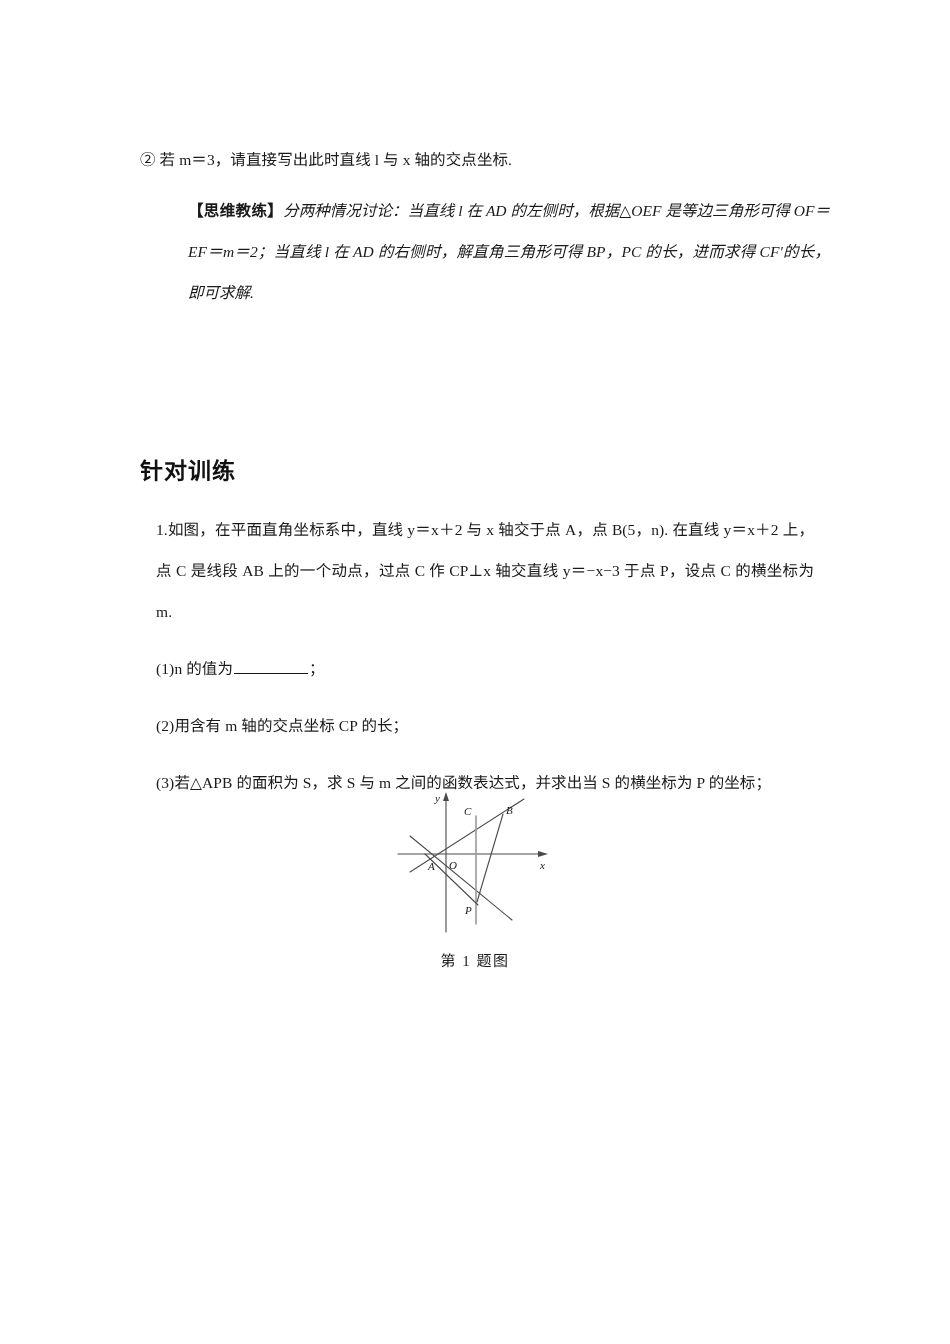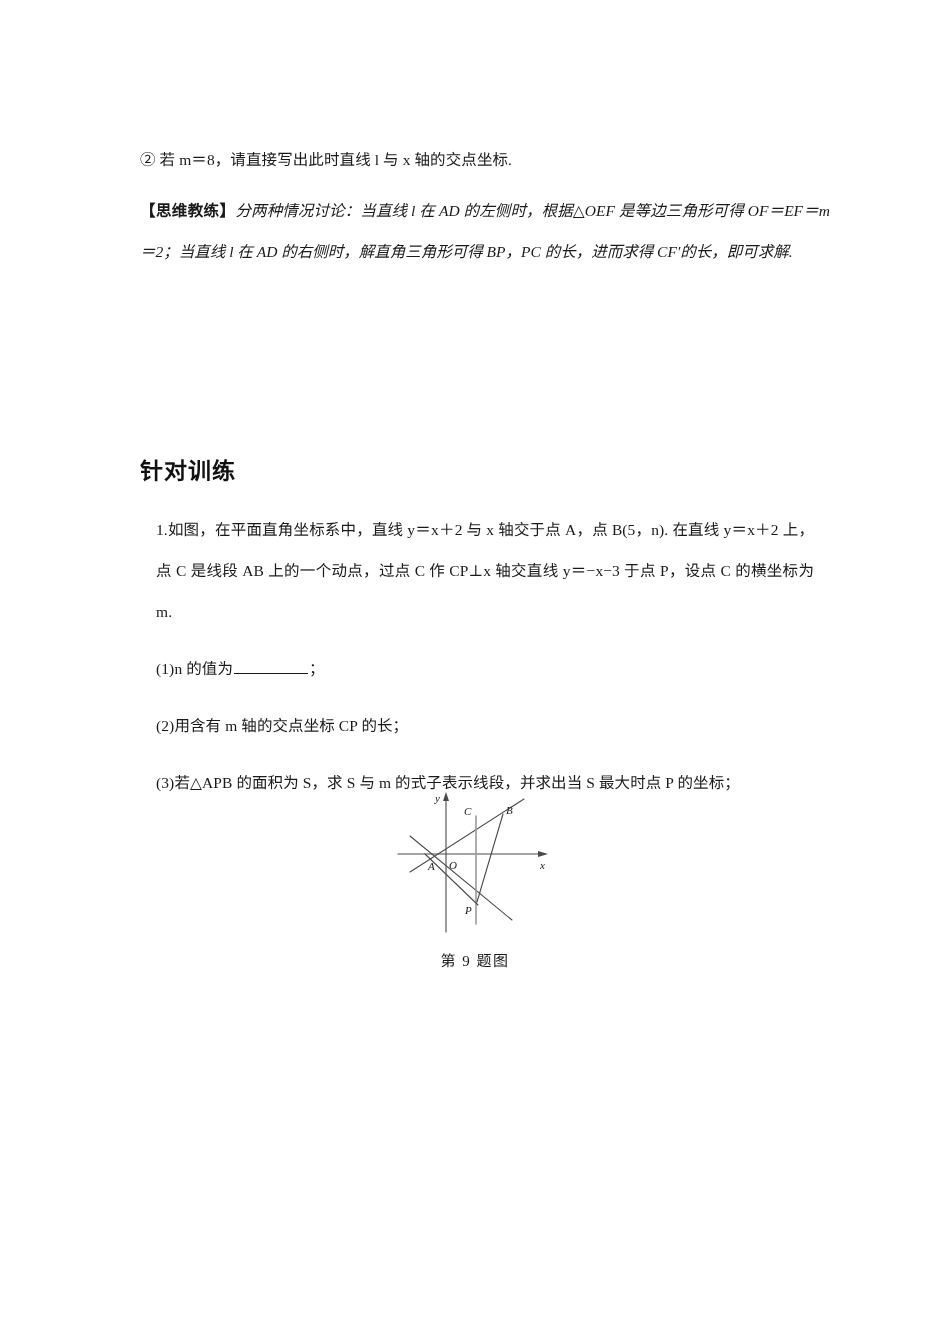--- a/index.html
+++ b/index.html
@@ -40,20 +40,21 @@
   
   #line-1 { margin: 0; }
 
   
   #coach-block {
     margin-top: 11px;
     font-size: 15.5px;
     line-height: 41px;
     text-align: justify;
     text-justify: inter-ideograph;
+    margin-left: 48px;
   }
   #coach-block .tag {
     font-weight: bold;
     font-style: normal;
     font-family: "Liberation Sans", "DejaVu Sans", sans-serif;
     letter-spacing: 0.3px;
   }
   #coach-block .body { font-style: italic; }
 
   
@@ -113,40 +114,40 @@
   }
 </style>
 </head>
 <body>
 
 <div class="page">
 
   <div class="content">
 
     <p class="para" id="line-1">
-      <span>② 若 m＝8，请直接写出此时直线 l 与 x 轴的交点坐标.</span>
+      <span>② 若 m＝3，请直接写出此时直线 l 与 x 轴的交点坐标.</span>
     </p>
 
     <p id="coach-block">
       <span class="tag">【思维教练】</span><span class="body">分两种情况讨论：当直线 l 在 AD 的左侧时，根据△OEF 是等边三角形可得 OF＝EF＝m＝2；当直线 l 在 AD 的右侧时，解直角三角形可得 BP，PC 的长，进而求得 CF′的长，即可求解.</span>
     </p>
 
   </div>
 
   <div id="section-heading">针对训练</div>
 
   <div id="problem">
 
     <p class="para stem"><span>1.</span><span>如图，在平面直角坐标系中，直线 y＝x＋2 与 x 轴交于点 A，点 B(5，n). 在直线 y＝x＋2 上，点 C 是线段 AB 上的一个动点，过点 C 作 CP⊥x 轴交直线 y＝−x−3 于点 P，设点 C 的横坐标为 m.</span></p>
 
     <p class="para subq"><span>(1)</span><span>n 的值为</span><span class="blankline"></span><span>；</span></p>
 
     <p class="para subq"><span>(2)</span><span>用含有 m 轴的交点坐标 CP 的长；</span></p>
 
-    <p class="para subq"><span>(3)</span><span>若△APB 的面积为 S，求 S 与 m 的式子表示线段，并求出当 S 最大时点 P 的坐标；</span></p>
+    <p class="para subq"><span>(3)</span><span>若△APB 的面积为 S，求 S 与 m 之间的函数表达式，并求出当 S 的横坐标为 P 的坐标；</span></p>
 
 
   </div>
 
   <div id="figure-wrap">
 
     <svg id="figure-svg" width="170" height="155" viewBox="0 0 170 155">
       <g fill="none" stroke="#4a4a4a" stroke-width="1.1" stroke-linecap="round">
 
         <line x1="56" y1="148" x2="56" y2="14"></line>
@@ -171,16 +172,16 @@
         <text x="45" y="18">y</text>
         <text x="150" y="85">x</text>
         <text x="59" y="85">O</text>
         <text x="38" y="86">A</text>
         <text x="116" y="30">B</text>
         <text x="74" y="31">C</text>
         <text x="75" y="130">P</text>
       </g>
     </svg>
 
-    <div id="figure-caption">第 9 题图</div>
+    <div id="figure-caption">第 1 题图</div>
   </div>
 
 </div>
 
 </body></html>

